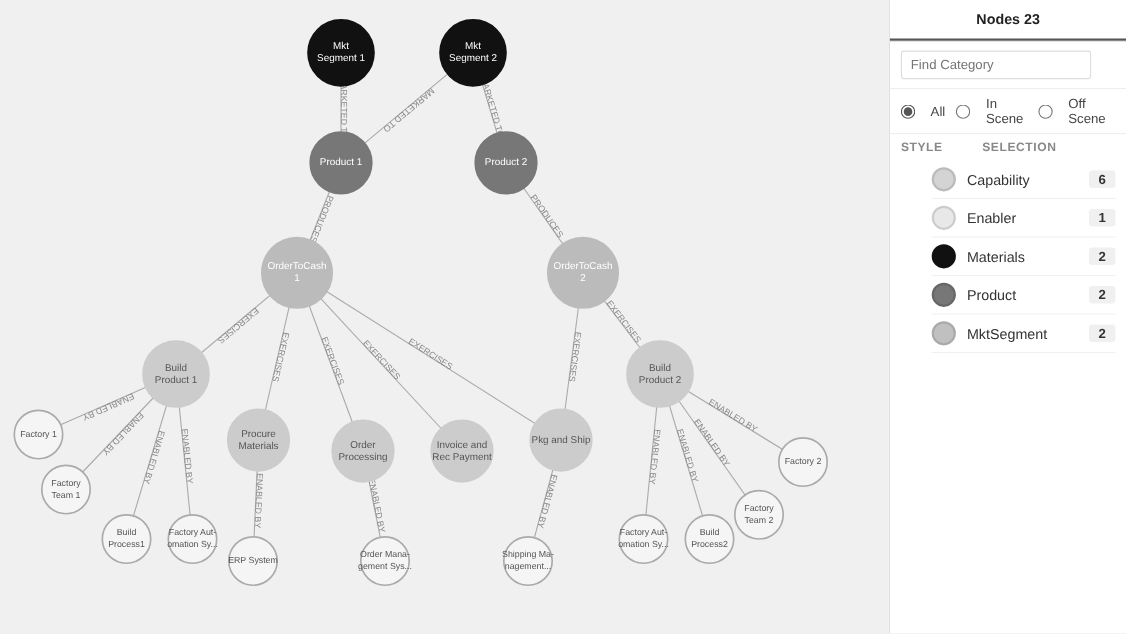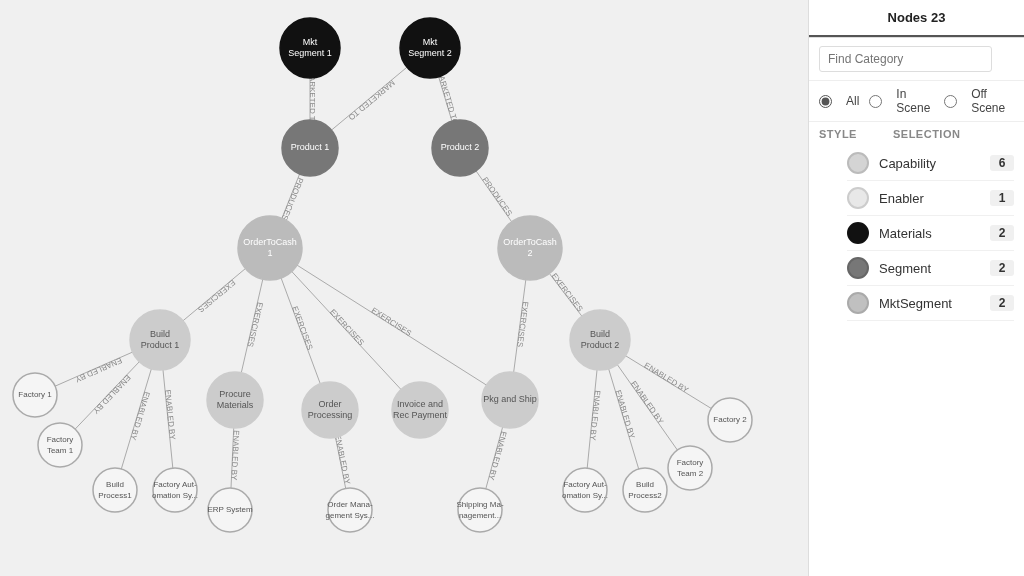--- a/index.html
+++ b/index.html
@@ -358,21 +358,21 @@
         <span class="category-name">Enabler</span>
         <span class="category-count">1</span>
       </div>
       <div class="category-item">
         <div class="category-dot" style="background: rgb(17, 17, 17); border: 2px solid rgb(17, 17, 17);"></div>
         <span class="category-name">Materials</span>
         <span class="category-count">2</span>
       </div>
       <div class="category-item">
         <div class="category-dot" style="background: rgb(119, 119, 119); border: 2px solid rgb(102, 102, 102);"></div>
-        <span class="category-name">Segment</span>
+        <span class="category-name">Product</span>
         <span class="category-count">2</span>
       </div>
       <div class="category-item">
         <div class="category-dot" style="background: rgb(192, 192, 192); border: 2px solid rgb(170, 170, 170);"></div>
         <span class="category-name">MktSegment</span>
         <span class="category-count">2</span>
       </div>
     </div>
 </div>
 

